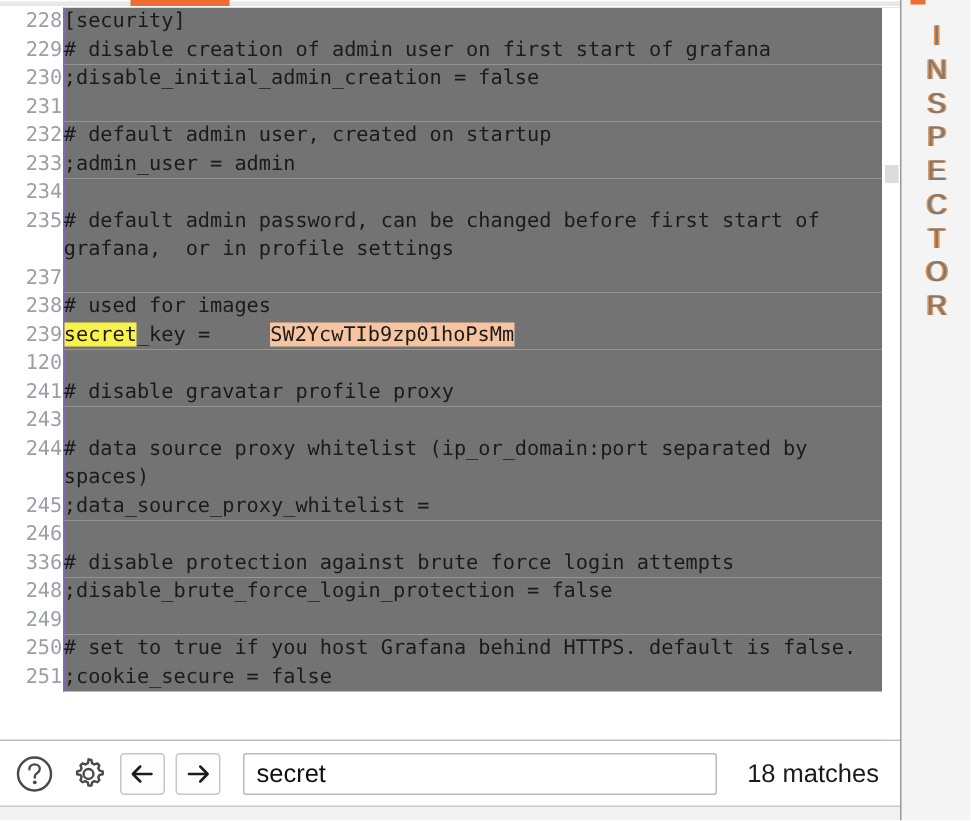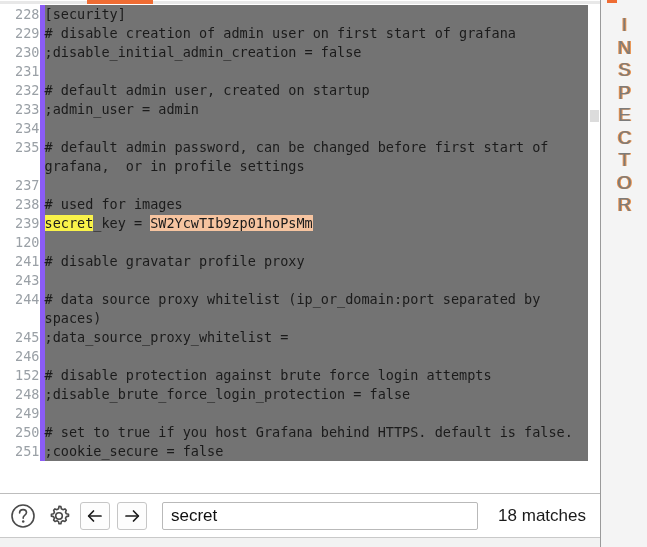--- a/index.html
+++ b/index.html
@@ -75,21 +75,21 @@
     padding: 0;
   }
   .ln-cell {
     width: 42px;
     text-align: right;
     padding-right: 5px;
     color: #9aa0a6;
     font-family: "DejaVu Sans Mono", monospace;
     font-size: 13.5px;
     line-height: 19px;
-    border-right: 5px solid #8b5cf6;
+    border-right: 1px solid #8b5cf6;
     user-select: none;
     background: #ffffff;
     box-sizing: border-box;
     margin-left: 44px;
   }
   .code-cell {
     padding-left: 6px;
     font-family: "DejaVu Sans Mono", monospace;
     font-size: 13.5px;
     line-height: 19px;
@@ -98,20 +98,21 @@
     word-break: break-word;
     background: #737373;
   }
   .hl-search {
     background: #f9f24a;
     color: #1b1b1b;
   }
   .hl-value {
     background: #f6c4a0;
     color: #1b1b1b;
+    margin-left: 32px;
   }
 
   
   #editor-scrollbar {
     position: absolute;
     right: 0; top: 0;
     width: 11px;
     height: 100%;
     background: #ffffff;
     border-left: 1px solid #ffffff;
@@ -300,21 +301,21 @@
             </tr>
             <tr>
               <td class="ln-cell">245</td>
               <td class="code-cell"><span>;data_source_proxy_whitelist =</span></td>
             </tr>
             <tr>
               <td class="ln-cell">246</td>
               <td class="code-cell"><span>&nbsp;</span></td>
             </tr>
             <tr>
-              <td class="ln-cell">152</td>
+              <td class="ln-cell">336</td>
               <td class="code-cell"><span># disable protection against brute force login attempts</span></td>
             </tr>
             <tr>
               <td class="ln-cell">248</td>
               <td class="code-cell"><span>;disable_brute_force_login_protection = false</span></td>
             </tr>
             <tr>
               <td class="ln-cell">249</td>
               <td class="code-cell"><span>&nbsp;</span></td>
             </tr>

